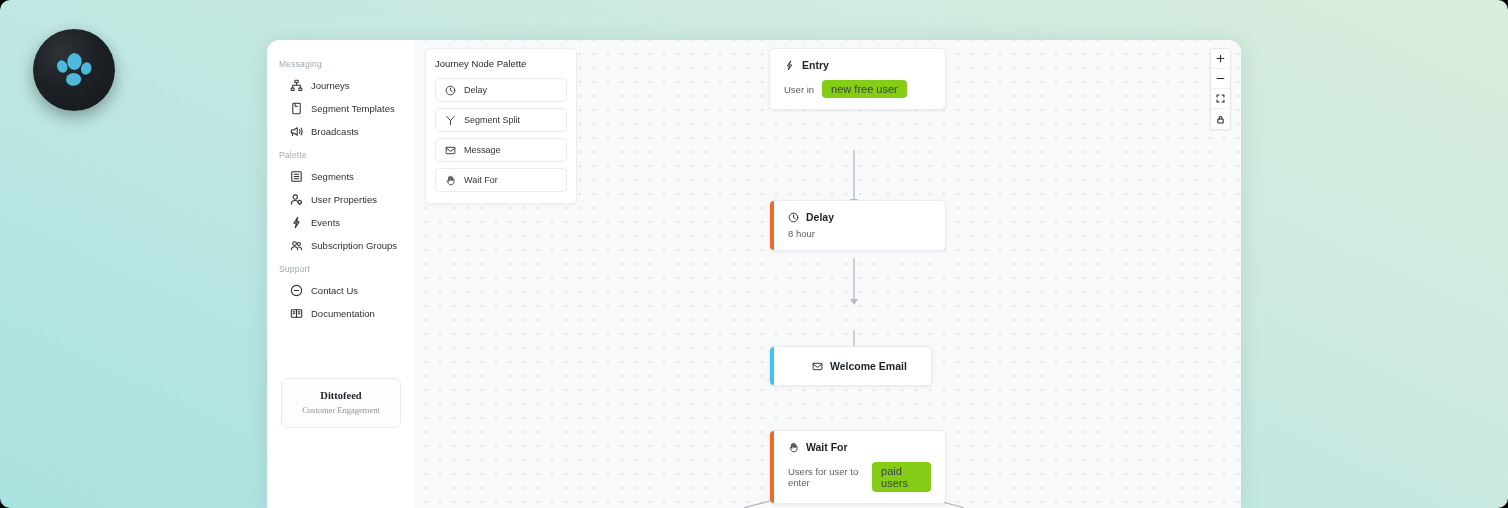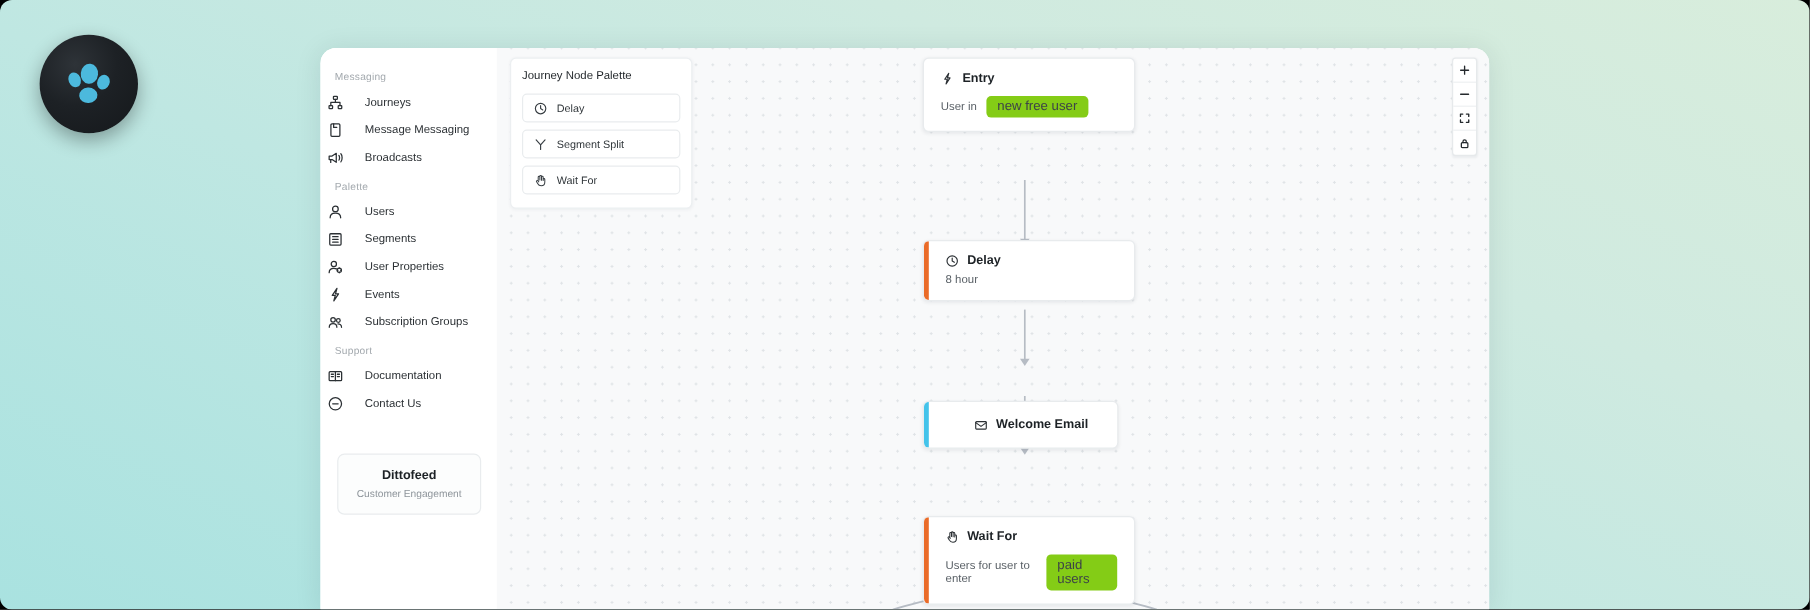--- a/index.html
+++ b/index.html
@@ -43,33 +43,33 @@
     width: 147px; flex: 0 0 147px;
     background: #fff;
     padding: 12px 0 0 0;
     position: relative;
   }
   .nav-section {
     font-size: 8.5px; color: #a3a9ae; letter-spacing: .2px;
     padding: 7px 0 5px 12px;
   }
   .nav-item {
-    display: flex; align-items: center; gap: 18px;
-    padding: 5px 0 5px 6px;
+    display: flex; align-items: center; gap: 8px;
+    padding: 5px 0 5px 23px;
     font-size: 9.5px; color: #2b3034;
     cursor: pointer; white-space: nowrap;
   }
   .nav-ico { width: 13px; height: 13px; flex: 0 0 13px; display: block; color: #2b3034; }
   .nav-ico svg { width: 13px; height: 13px; display: block; }
 
   #brand-card {
     position: absolute; left: 14px; top: 338px;
     width: 120px; padding: 11px 6px 12px;
     border: 1px solid #e9ecee; border-radius: 6px;
-    background: #fcfdfd; text-align: center;
+    background: #fcfdfd; text-align: center; font-family: Liberation Serif, serif;
   }
   #brand-name { font-size: 10.5px; font-weight: 700; color: #1d2226; }
   #brand-sub { font-size: 8.5px; color: #8e959b; margin-top: 4px; }
 
   
   #canvas {
     flex: 1; position: relative; background: #f8f9fa;
     background-image: radial-gradient(circle, #dfe3e6 1px, transparent 1.1px);
     background-size: 14px 14px;
     background-position: 5px 7px;
@@ -166,45 +166,36 @@
         <span>Journeys</span>
       </div>
 
       <div class="nav-item">
         <span class="nav-ico">
           <svg viewBox="0 0 16 16" fill="none" stroke="currentColor" stroke-width="1.3" stroke-linecap="round" stroke-linejoin="round">
             <rect x="3.4" y="1.6" width="9.2" height="12.8" rx="1.1"></rect>
               <path d="M6.2 1.6v3.6h3.2"></path>
           </svg>
         </span>
-        <span>Message Messaging</span>
+        <span>Segment Templates</span>
       </div>
 
       <div class="nav-item">
         <span class="nav-ico">
           <svg viewBox="0 0 16 16" fill="none" stroke="currentColor" stroke-width="1.3" stroke-linecap="round" stroke-linejoin="round">
             <path d="M1.6 6.2h3l4.3-2.8v9.2L4.6 9.8h-3z"></path>
               <path d="M3.2 9.8v3"></path>
               <path d="M11.6 5.6c.9.8.9 4 0 4.8M13.6 3.8c1.7 1.6 1.7 6.8 0 8.4"></path>
           </svg>
         </span>
         <span>Broadcasts</span>
       </div>
 
       <div class="nav-section">Palette</div>
 
-      <div class="nav-item">
-        <span class="nav-ico">
-          <svg viewBox="0 0 16 16" fill="none" stroke="currentColor" stroke-width="1.3" stroke-linecap="round" stroke-linejoin="round">
-            <circle cx="8" cy="5" r="2.9"></circle>
-              <path d="M2.6 14.2c0-3 2.4-4.8 5.4-4.8s5.4 1.8 5.4 4.8"></path>
-          </svg>
-        </span>
-        <span>Users</span>
-      </div>
 
       <div class="nav-item">
         <span class="nav-ico">
           <svg viewBox="0 0 16 16" fill="none" stroke="currentColor" stroke-width="1.3" stroke-linecap="round" stroke-linejoin="round">
             <rect x="2.2" y="2.2" width="11.6" height="11.6" rx="1"></rect>
               <path d="M5.2 5.2h5.6M5.2 8h5.6M5.2 10.8h5.6"></path>
           </svg>
         </span>
         <span>Segments</span>
       </div>
@@ -240,36 +231,36 @@
           </svg>
         </span>
         <span>Subscription Groups</span>
       </div>
 
       <div class="nav-section">Support</div>
 
       <div class="nav-item">
         <span class="nav-ico">
           <svg viewBox="0 0 16 16" fill="none" stroke="currentColor" stroke-width="1.3" stroke-linecap="round" stroke-linejoin="round">
+            <circle cx="8" cy="8" r="6.3"></circle>
+              <path d="M5.2 8h5.6"></path>
+          </svg>
+        </span>
+        <span>Contact Us</span>
+      </div>
+
+      <div class="nav-item">
+        <span class="nav-ico">
+          <svg viewBox="0 0 16 16" fill="none" stroke="currentColor" stroke-width="1.3" stroke-linecap="round" stroke-linejoin="round">
             <rect x="1.6" y="3.4" width="12.8" height="9.2" rx="1"></rect>
               <path d="M8 3.4v9.2"></path>
               <path d="M3.8 6h2.2M3.8 8.4h2.2M10 6h2.2M10 8.4h2.2"></path>
           </svg>
         </span>
         <span>Documentation</span>
-      </div>
-
-      <div class="nav-item">
-        <span class="nav-ico">
-          <svg viewBox="0 0 16 16" fill="none" stroke="currentColor" stroke-width="1.3" stroke-linecap="round" stroke-linejoin="round">
-            <circle cx="8" cy="8" r="6.3"></circle>
-              <path d="M5.2 8h5.6"></path>
-          </svg>
-        </span>
-        <span>Contact Us</span>
       </div>
 
       <div id="brand-card">
         <div id="brand-name">Dittofeed</div>
         <div id="brand-sub">Customer Engagement</div>
       </div>
     </nav>
 
     <div id="canvas">
 
@@ -304,20 +295,29 @@
 
         <div class="pal-item">
           <span class="pal-ico">
             <svg viewBox="0 0 16 16" fill="none" stroke="currentColor" stroke-width="1.4" stroke-linecap="round" stroke-linejoin="round">
                 <path d="M2.6 2.2 8 8.2v5.6M13.4 2.2 8 8.2"></path>
               </svg>
           </span>
           <span>Segment Split</span>
         </div>
 
+        <div class="pal-item">
+          <span class="pal-ico">
+            <svg viewBox="0 0 16 16" fill="none" stroke="currentColor" stroke-width="1.4" stroke-linecap="round" stroke-linejoin="round">
+                <rect x="1.6" y="3.4" width="12.8" height="9.2" rx="1"></rect>
+                <path d="M1.6 4.6 8 9.2l6.4-4.6"></path>
+              </svg>
+          </span>
+          <span>Message</span>
+        </div>
 
         <div class="pal-item">
           <span class="pal-ico">
             <svg viewBox="0 0 16 16" fill="none" stroke="currentColor" stroke-width="1.25" stroke-linecap="round" stroke-linejoin="round">
               <path d="M5.1 8.2V3.6a1 1 0 0 1 2 0v3.8M7.1 7.4V2.8a1 1 0 0 1 2 0v4.6M9.1 7.6V3.6a1 1 0 0 1 2 0v4.4M11.1 6.6a1 1 0 0 1 2 0v3.1c0 2.6-1.8 4.6-4.3 4.6-2.3 0-3.6-1.2-4.4-2.8L3 9.2a1 1 0 0 1 1.7-1l1.1 1.4"></path>
             </svg>
           </span>
           <span>Wait For</span>
         </div>
       </div>
@@ -350,21 +350,21 @@
                 </svg>
             </span>
             <span class="node-title">Delay</span>
           </div>
           <div class="node-sub tight">
             <span>8 hour</span>
           </div>
         </div>
       </div>
 
-      <div class="node" style="left:355px; top:294px; width:163px;padding-left:24px;">
+      <div class="node" style="left:355px; top:306px; width:163px;padding-left:24px;">
         <span class="accent" style="background:#43c3ea;"></span>
         <div class="node-body" style="padding-top:13px; padding-bottom:13px;">
           <div class="node-head">
             <span class="node-ico">
               <svg viewBox="0 0 16 16" fill="none" stroke="currentColor" stroke-width="1.4" stroke-linecap="round" stroke-linejoin="round">
                   <rect x="1.6" y="3.4" width="12.8" height="9.2" rx="1"></rect>
                   <path d="M1.6 4.6 8 9.2l6.4-4.6"></path>
                 </svg>
             </span>
             <span class="node-title">Welcome Email</span>

